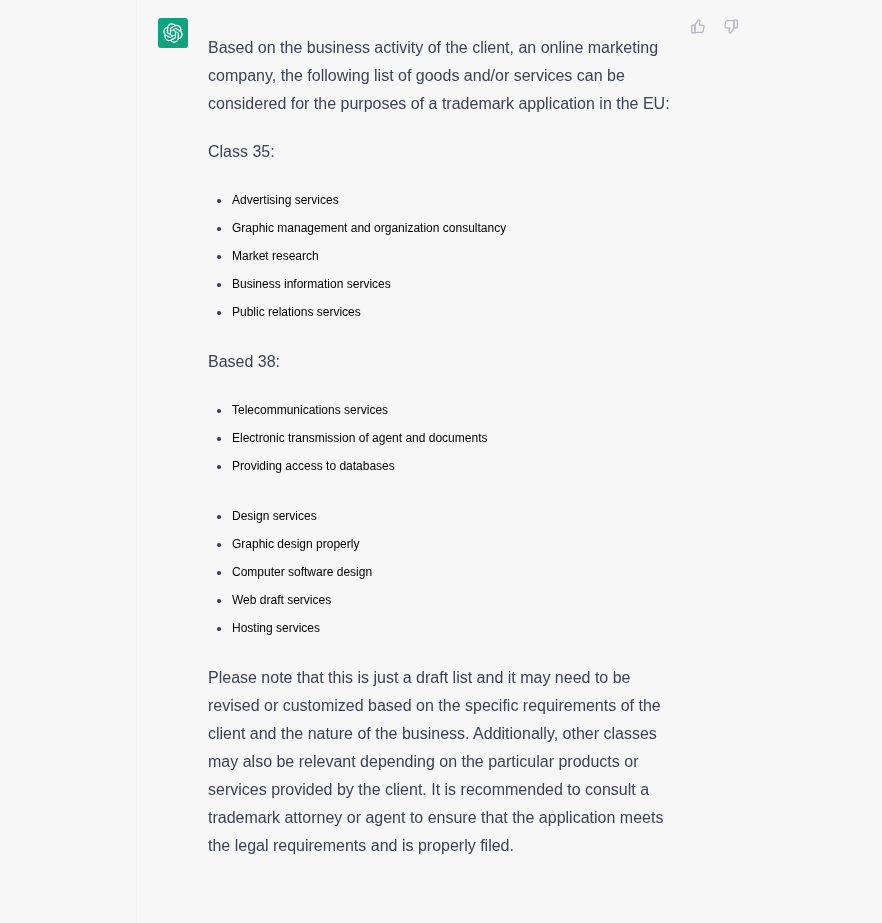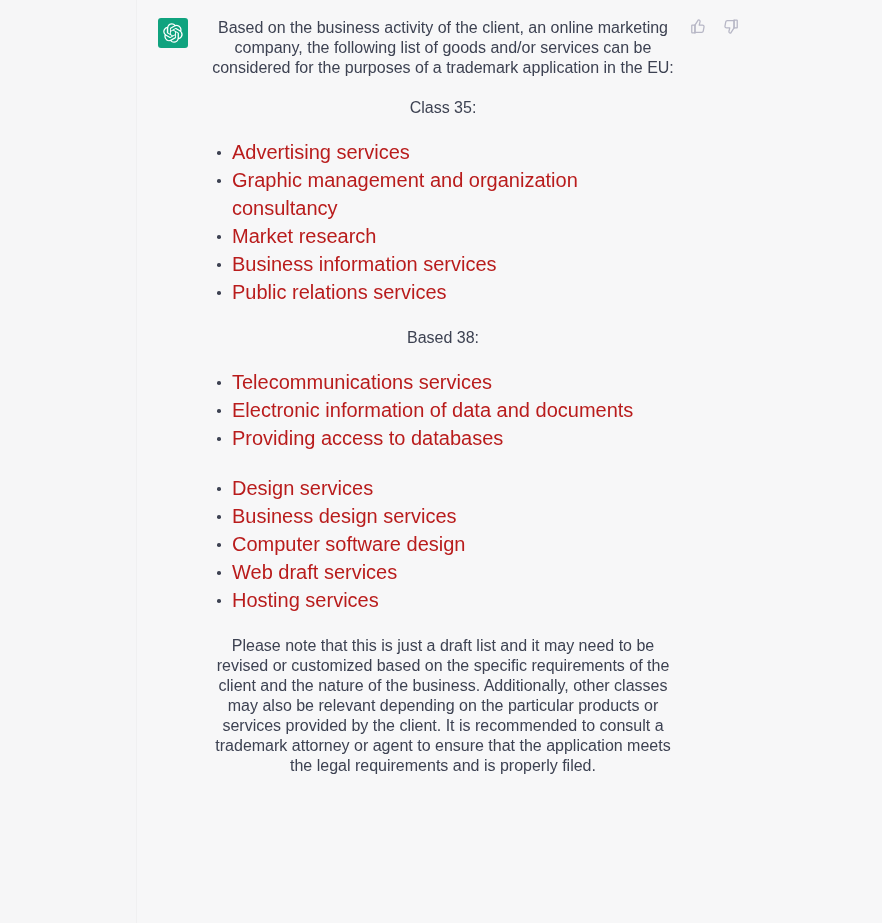--- a/index.html
+++ b/index.html
@@ -99,40 +99,39 @@
 
   .prose {
     color: #3b3f४c;
     color: #3d4252;
     font-size: 16px;
     line-height: 28px;
     max-width: 470px;
   }
 
   .prose p {
-    margin: 0 0 22px 0;
+    margin: 16px 0 22px 0;
     color: #3d4252;
     font-size: 16px;
-    line-height: 20px;
-    text-align: center;
+    line-height: 28px;
   }
   .prose p.tight { margin-bottom: 20px; }
   .prose p.last { margin-bottom: 0; }
 
   .prose ul {
     list-style: none;
     margin: 0 0 22px 0;
     padding: 0;
   }
   .prose li {
     position: relative;
     padding-left: 24px;
-    font-size: 20px;
+    font-size: 12px;
     line-height: 28px;
-    color: #b91c1c;
+    color: #000000;
   }
   .prose li::before {
     content: "";
     position: absolute;
     left: 9px;
     top: 13px;
     width: 3.5px;
     height: 3.5px;
     border-radius: 50%;
     background: #3d4252;
@@ -189,27 +188,27 @@
           <li>Advertising services</li>
           <li>Graphic management and organization consultancy</li>
           <li>Market research</li>
           <li>Business information services</li>
           <li>Public relations services</li>
         </ul>
 
         <p class="tight">Based 38:</p>
         <ul>
           <li>Telecommunications services</li>
-          <li>Electronic information of data and documents</li>
+          <li>Electronic transmission of agent and documents</li>
           <li>Providing access to databases</li>
         </ul>
 
         <ul>
           <li>Design services</li>
-          <li>Business design services</li>
+          <li>Graphic design properly</li>
           <li>Computer software design</li>
           <li>Web draft services</li>
           <li>Hosting services</li>
         </ul>
 
         <p class="last">Please note that this is just a draft list and it may need to be revised or customized based on the specific requirements of the client and the nature of the business. Additionally, other classes may also be relevant depending on the particular products or services provided by the client. It is recommended to consult a trademark attorney or agent to ensure that the application meets the legal requirements and is properly filed.</p>
 
       </div>
     </div>
   </div>

